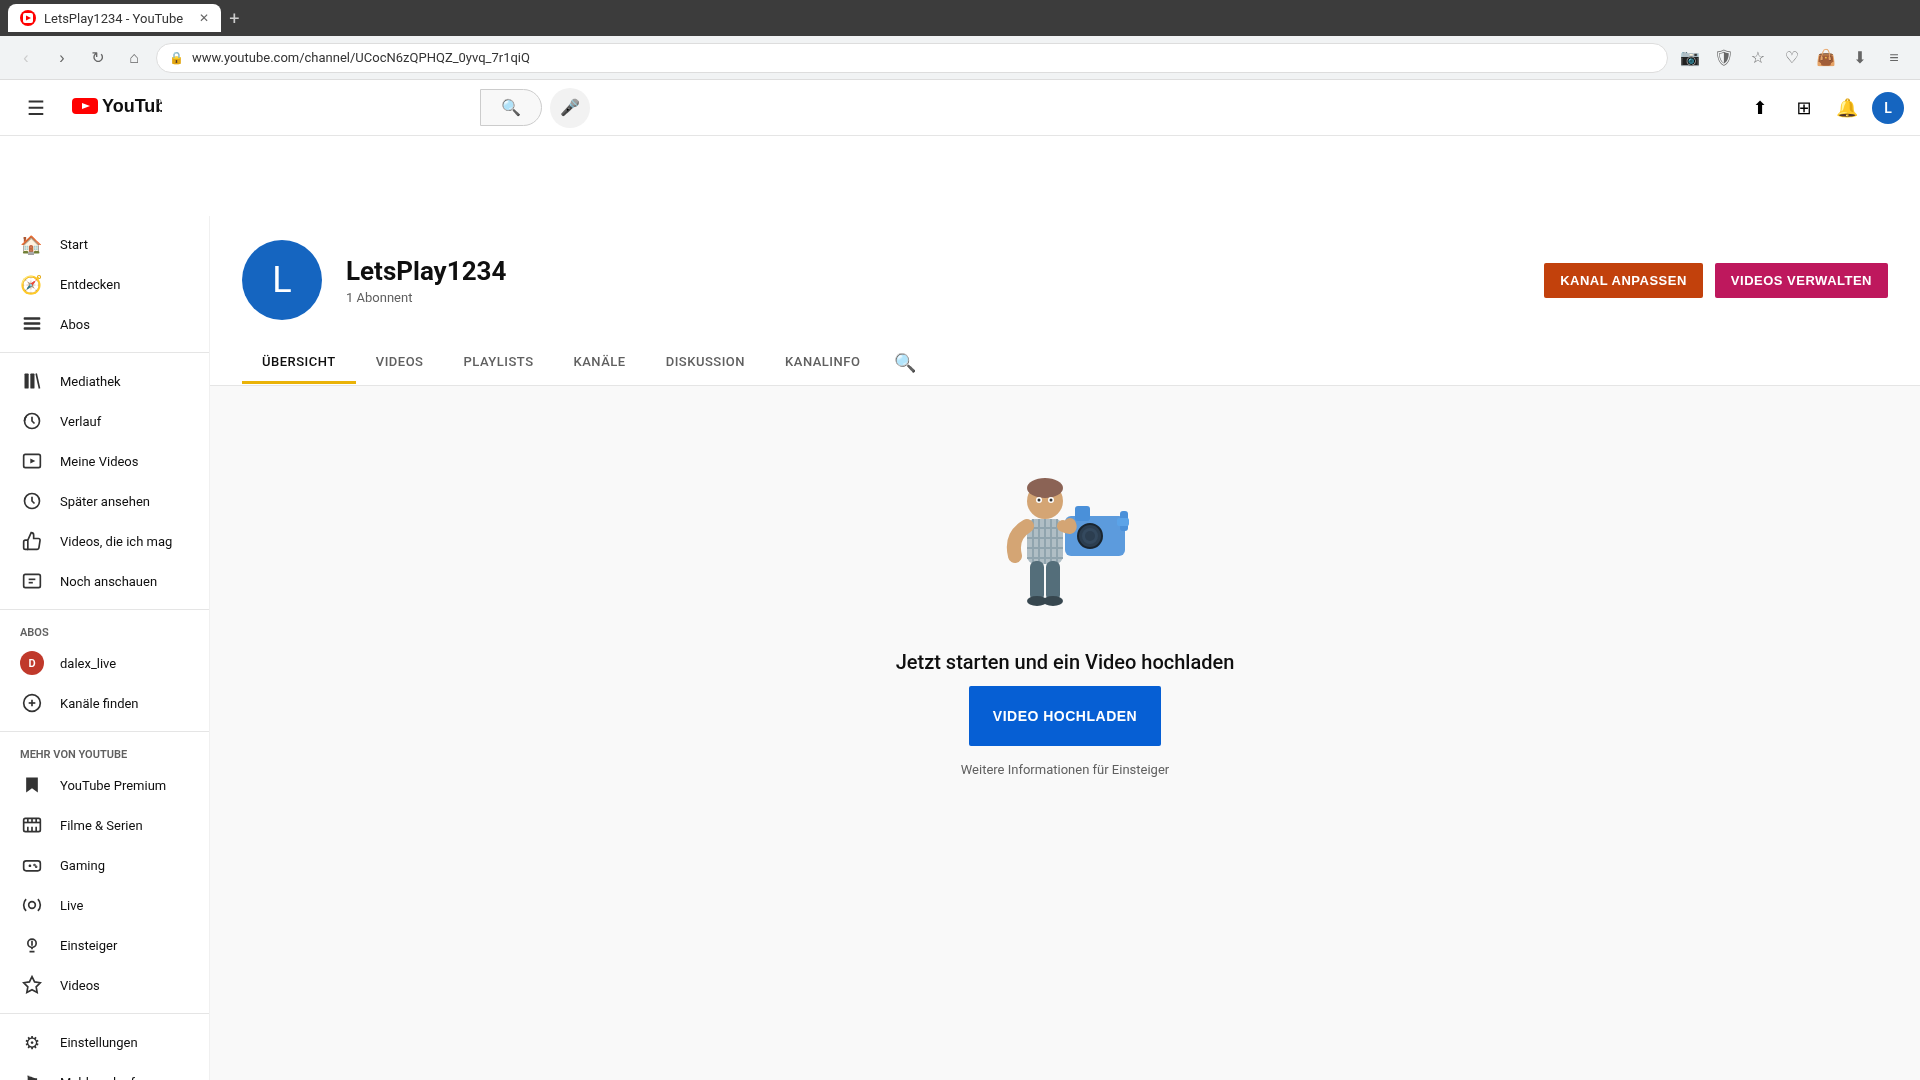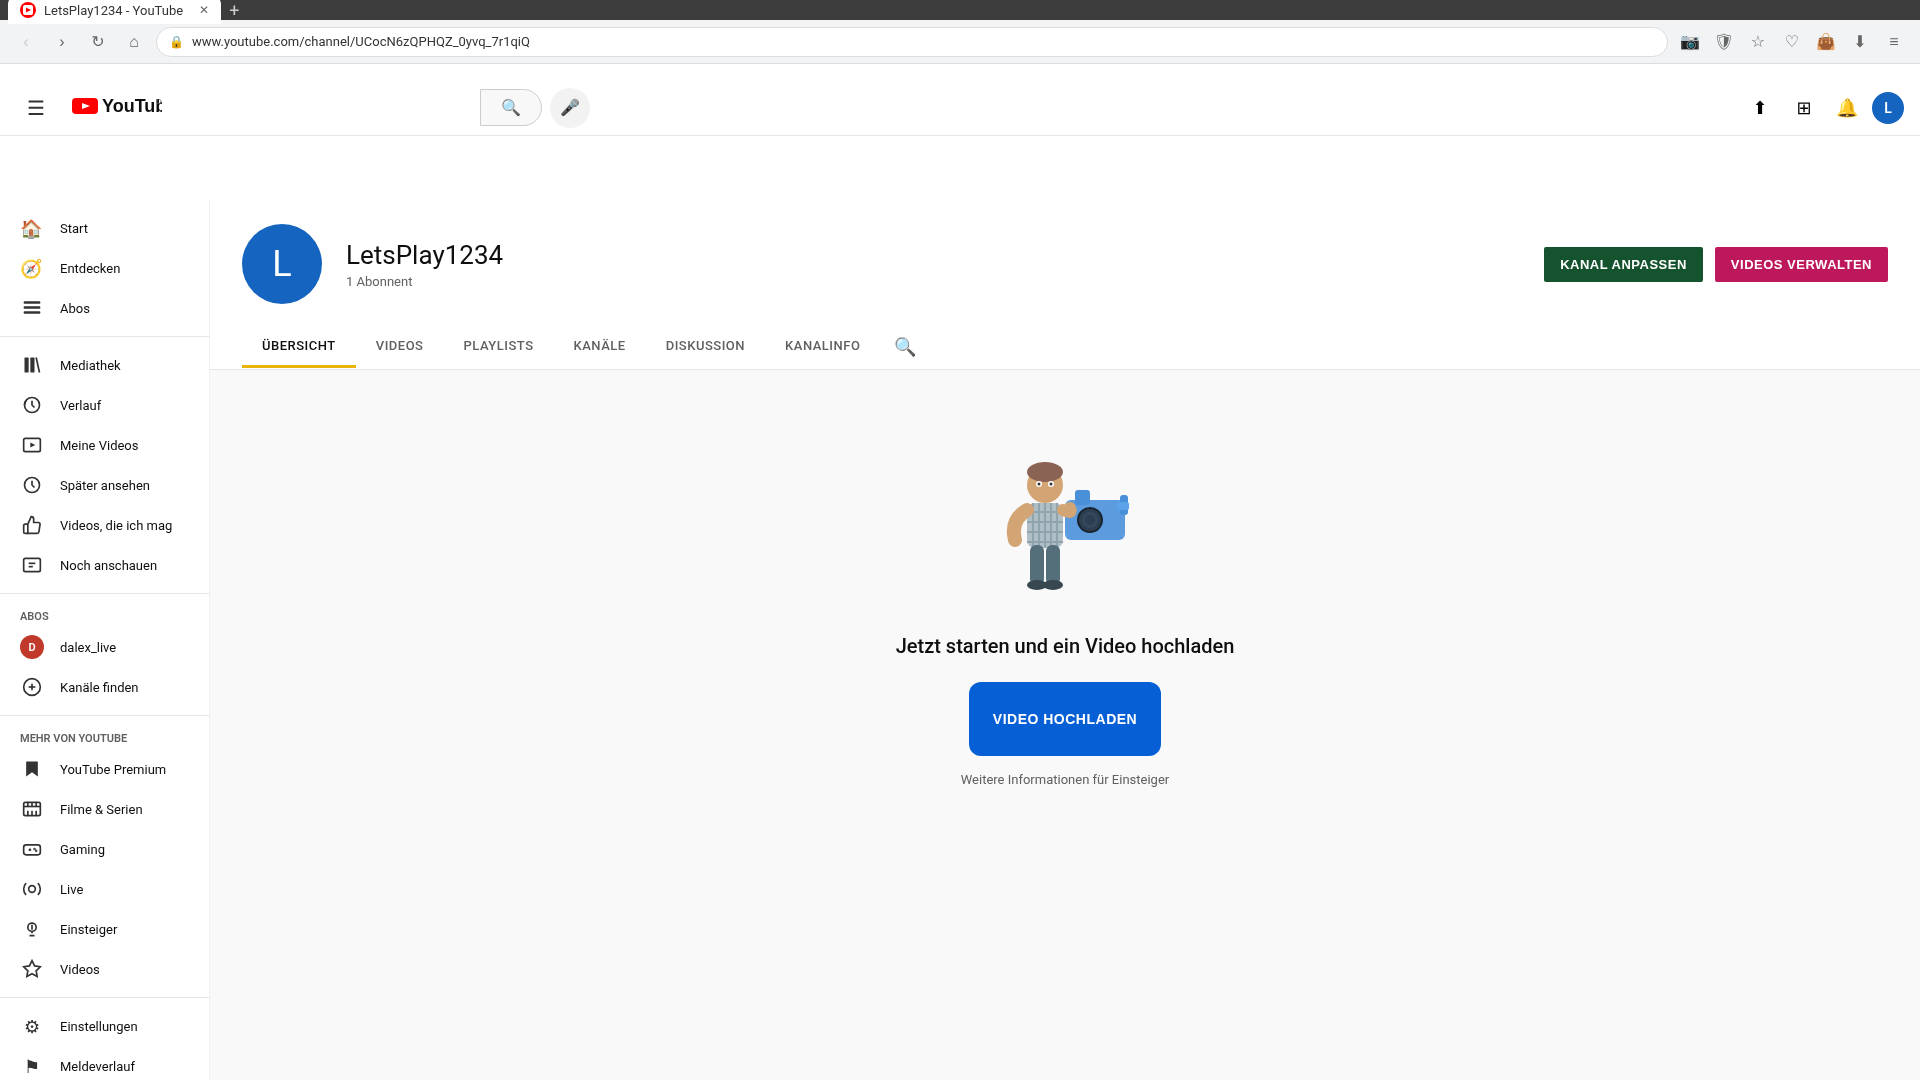--- a/index.html
+++ b/index.html
@@ -1,19 +1,19 @@
 <!DOCTYPE html>
 <html><head>
   <meta charset="utf-8">
   <style>
     * { margin: 0; padding: 0; box-sizing: border-box; }
     body { font-family: 'Roboto', Arial, sans-serif; background: #f9f9f9; width: 1920px; height: 1080px; overflow: hidden; }
 
     
-    .browser-chrome { background: #3c3c3c; height: 20px; display: flex; align-items: center; padding: 0 8px; gap: 8px; }
+    .browser-chrome { background: #3c3c3c; height: 36px; display: flex; align-items: center; padding: 0 8px; gap: 8px; }
     .browser-tab { background: #fff; height: 28px; border-radius: 8px 8px 0 0; display: flex; align-items: center; padding: 0 12px; gap: 8px; min-width: 200px; font-size: 13px; color: #333; }
     .tab-favicon { width: 16px; height: 16px; background: #ff0000; border-radius: 50%; display: flex; align-items: center; justify-content: center; }
     .tab-close { margin-left: 8px; color: #666; cursor: pointer; font-size: 12px; }
     .tab-new { color: #ccc; font-size: 18px; cursor: pointer; }
 
     .browser-nav { background: #f1f3f4; height: 44px; display: flex; align-items: center; padding: 0 12px; gap: 8px; border-bottom: 1px solid #ddd; }
     .nav-btn { background: none; border: none; color: #666; font-size: 16px; cursor: pointer; padding: 4px; border-radius: 50%; width: 28px; height: 28px; display: flex; align-items: center; justify-content: center; }
     .nav-btn.disabled { color: #ccc; cursor: default; }
     .address-bar { flex: 1; background: #fff; border: 1px solid #ddd; border-radius: 20px; height: 30px; display: flex; align-items: center; padding: 0 12px; font-size: 13px; color: #333; gap: 8px; }
     .address-bar .lock-icon { color: #5f6368; font-size: 12px; }
@@ -268,26 +268,26 @@
     </div>
   </div>
 
   <div style="flex:1;overflow-y:auto;background:#f9f9f9;margin-top:136px;height:calc(1080px - 136px);">
 
     <div style="background:#fff;padding:24px 32px 0;border-bottom:1px solid #e5e5e5;">
       <div style="display:flex;align-items:center;justify-content:space-between;margin-bottom:20px;">
         <div style="display:flex;align-items:center;gap:24px;">
           <div style="width:80px;height:80px;border-radius:50%;background:#1565c0;color:#fff;display:flex;align-items:center;justify-content:center;font-size:36px;font-weight:400;">L</div>
           <div>
-            <div style="font-size:26px;font-weight:400;color:#0f0f0f;">LetsPlay1234</div>
+            <div style="font-size:26px;font-weight:700;color:#0f0f0f;">LetsPlay1234</div>
             <div style="font-size:13px;color:#606060;margin-top:4px;">1 Abonnent</div>
           </div>
         </div>
         <div style="display:flex;gap:12px;">
-          <button style="background:#14532d;color:#fff;border:none;border-radius:2px;padding:10px 16px;font-size:13px;font-weight:600;cursor:pointer;letter-spacing:0.5px;text-transform:uppercase;margin-left:36px;">KANAL ANPASSEN</button>
+          <button style="background:#c2410c;color:#fff;border:none;border-radius:2px;padding:10px 16px;font-size:13px;font-weight:600;cursor:pointer;letter-spacing:0.5px;text-transform:uppercase;margin-left:36px;">KANAL ANPASSEN</button>
           <button style="background:#be185d;color:#fff;border:none;border-radius:2px;padding:10px 16px;font-size:13px;font-weight:600;cursor:pointer;letter-spacing:0.5px;text-transform:uppercase;">VIDEOS VERWALTEN</button>
         </div>
       </div>
 
       <div style="display:flex;align-items:center;">
         <div style="padding:12px 20px;font-size:13px;font-weight:500;color:#0f0f0f;cursor:pointer;border-bottom:3px solid #eab308;text-transform:uppercase;letter-spacing:0.5px;">ÜBERSICHT</div>
         <div style="padding:12px 20px;font-size:13px;font-weight:500;color:#606060;cursor:pointer;border-bottom:3px solid transparent;text-transform:uppercase;letter-spacing:0.5px;">VIDEOS</div>
         <div style="padding:12px 20px;font-size:13px;font-weight:500;color:#606060;cursor:pointer;border-bottom:3px solid transparent;text-transform:uppercase;letter-spacing:0.5px;">PLAYLISTS</div>
         <div style="padding:12px 20px;font-size:13px;font-weight:500;color:#606060;cursor:pointer;border-bottom:3px solid transparent;text-transform:uppercase;letter-spacing:0.5px;">KANÄLE</div>
         <div style="padding:12px 20px;font-size:13px;font-weight:500;color:#606060;cursor:pointer;border-bottom:3px solid transparent;text-transform:uppercase;letter-spacing:0.5px;">DISKUSSION</div>
@@ -339,18 +339,18 @@
           <rect x="65" y="115" width="14" height="40" rx="6" fill="#546e7a"></rect>
           <rect x="81" y="115" width="14" height="40" rx="6" fill="#546e7a"></rect>
 
           <ellipse cx="72" cy="155" rx="10" ry="5" fill="#37474f"></ellipse>
           <ellipse cx="88" cy="155" rx="10" ry="5" fill="#37474f"></ellipse>
         </svg>
       </div>
 
       <div style="font-size:20px;font-weight:500;color:#0f0f0f;text-align:center;">Jetzt starten und ein Video hochladen</div>
 
-      <button style="background:#065fd4;color:#fff;border:none;border-radius:12px;padding:29px 24px;font-size:14px;font-weight:600;cursor:pointer;text-transform:uppercase;letter-spacing:0.5px;margin-top:12px;">VIDEO HOCHLADEN</button>
+      <button style="background:#065fd4;color:#fff;border:none;border-radius:2px;padding:22px 24px;font-size:14px;font-weight:600;cursor:pointer;text-transform:uppercase;letter-spacing:0.5px;">VIDEO HOCHLADEN</button>
 
       <a href="#" style="font-size:13px;color:#606060;cursor:pointer;text-decoration:none;margin-top:4px;">Weitere Informationen für Einsteiger</a>
     </div>
   </div>
 </div>
 
 </body></html>

